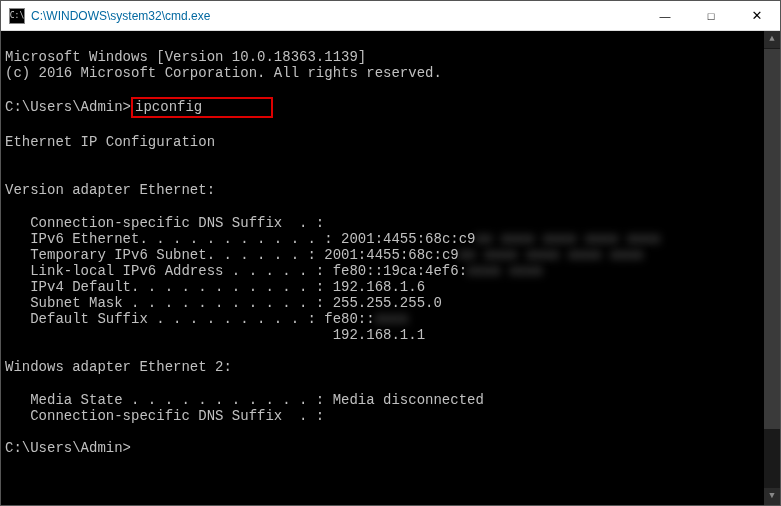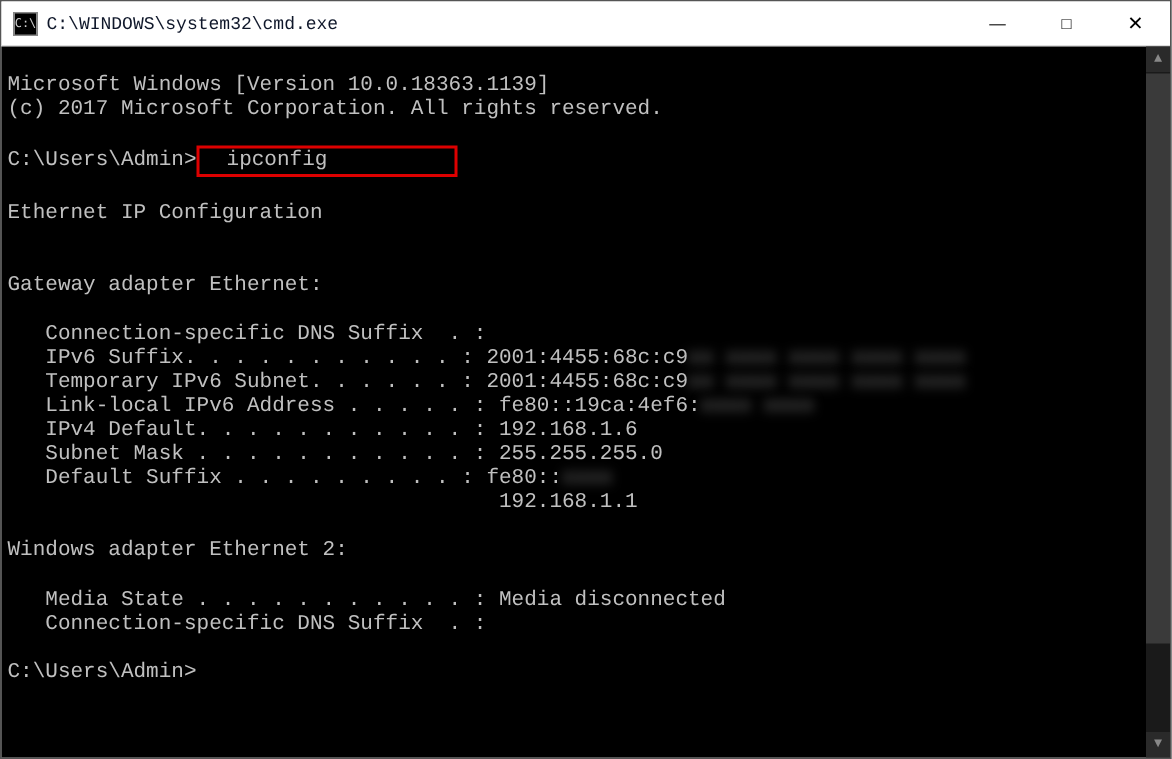--- a/index.html
+++ b/index.html
@@ -31,23 +31,23 @@
       background: #000;
       border: 1px solid #888;
       display: flex;
       align-items: center;
       justify-content: center;
       font-size: 8px;
       color: #ccc;
     }
     .titlebar-title {
       flex: 1;
-      font-family: Liberation Mono, monospace;
+      font-family: Liberation Sans, sans-serif;
       font-size: 12px;
-      color: #0f172a;
+      color: #0369a1;
     }
     .titlebar-controls {
       display: flex;
       height: 100%;
     }
     .titlebar-btn {
       width: 46px;
       height: 100%;
       display: flex;
       align-items: center;
@@ -64,21 +64,21 @@
       font-size: 14px;
       line-height: 1.15;
       padding: 2px 4px;
       height: calc(100% - 30px);
       overflow: hidden;
       white-space: pre;
       position: relative;
     }
     .highlight-box {
       border: 2px solid #d00;
-      padding: 1px 18px;
+      padding: 1px 2px;
       display: inline-block;
       line-height: 1.05;
     }
     .highlight-box .pad {
       visibility: hidden;
     }
     .blur {
       filter: blur(4px);
       color: #888;
     }
@@ -122,31 +122,31 @@
     <div class="titlebar-title">C:\WINDOWS\system32\cmd.exe</div>
     <div class="titlebar-controls">
       <div class="titlebar-btn">—</div>
       <div class="titlebar-btn">□</div>
       <div class="titlebar-btn close">✕</div>
     </div>
   </div>
 
   <div class="console">
 <span>Microsoft Windows [Version 10.0.18363.1139]</span>
-<span>(c) 2017 Microsoft Corporation. All rights reserved.</span>
+<span>(c) 2016 Microsoft Corporation. All rights reserved.</span>
 
 <span>C:\Users\Admin&gt;</span><span class="highlight-box"><span>ipconfig</span><span class="pad">        </span></span>
 
 <span>Ethernet IP Configuration</span>
 
 
-<span>Gateway adapter Ethernet:</span>
+<span>Version adapter Ethernet:</span>
 
 <span>   Connection-specific DNS Suffix  . :</span>
-<span><span>   IPv6 Suffix. . . . . . . . . . . : </span><span>2001:4455:68c:c9</span><span class="blur">xx xxxx xxxx xxxx xxxx</span></span>
+<span><span>   IPv6 Ethernet. . . . . . . . . . . : </span><span>2001:4455:68c:c9</span><span class="blur">xx xxxx xxxx xxxx xxxx</span></span>
 <span><span>   Temporary IPv6 Subnet. . . . . . : </span><span>2001:4455:68c:c9</span><span class="blur">xx xxxx xxxx xxxx xxxx</span></span>
 <span><span>   Link-local IPv6 Address . . . . . : </span><span>fe80::19ca:4ef6:</span><span class="blur">xxxx xxxx</span></span>
 <span>   IPv4 Default. . . . . . . . . . . : 192.168.1.6</span>
 <span>   Subnet Mask . . . . . . . . . . . : 255.255.255.0</span>
 <span><span>   Default Suffix . . . . . . . . . : </span><span>fe80::</span><span class="blur">xxxx</span></span>
 <span>                                       192.168.1.1</span>
 
 <span>Windows adapter Ethernet 2:</span>
 
 <span>   Media State . . . . . . . . . . . : Media disconnected</span>

